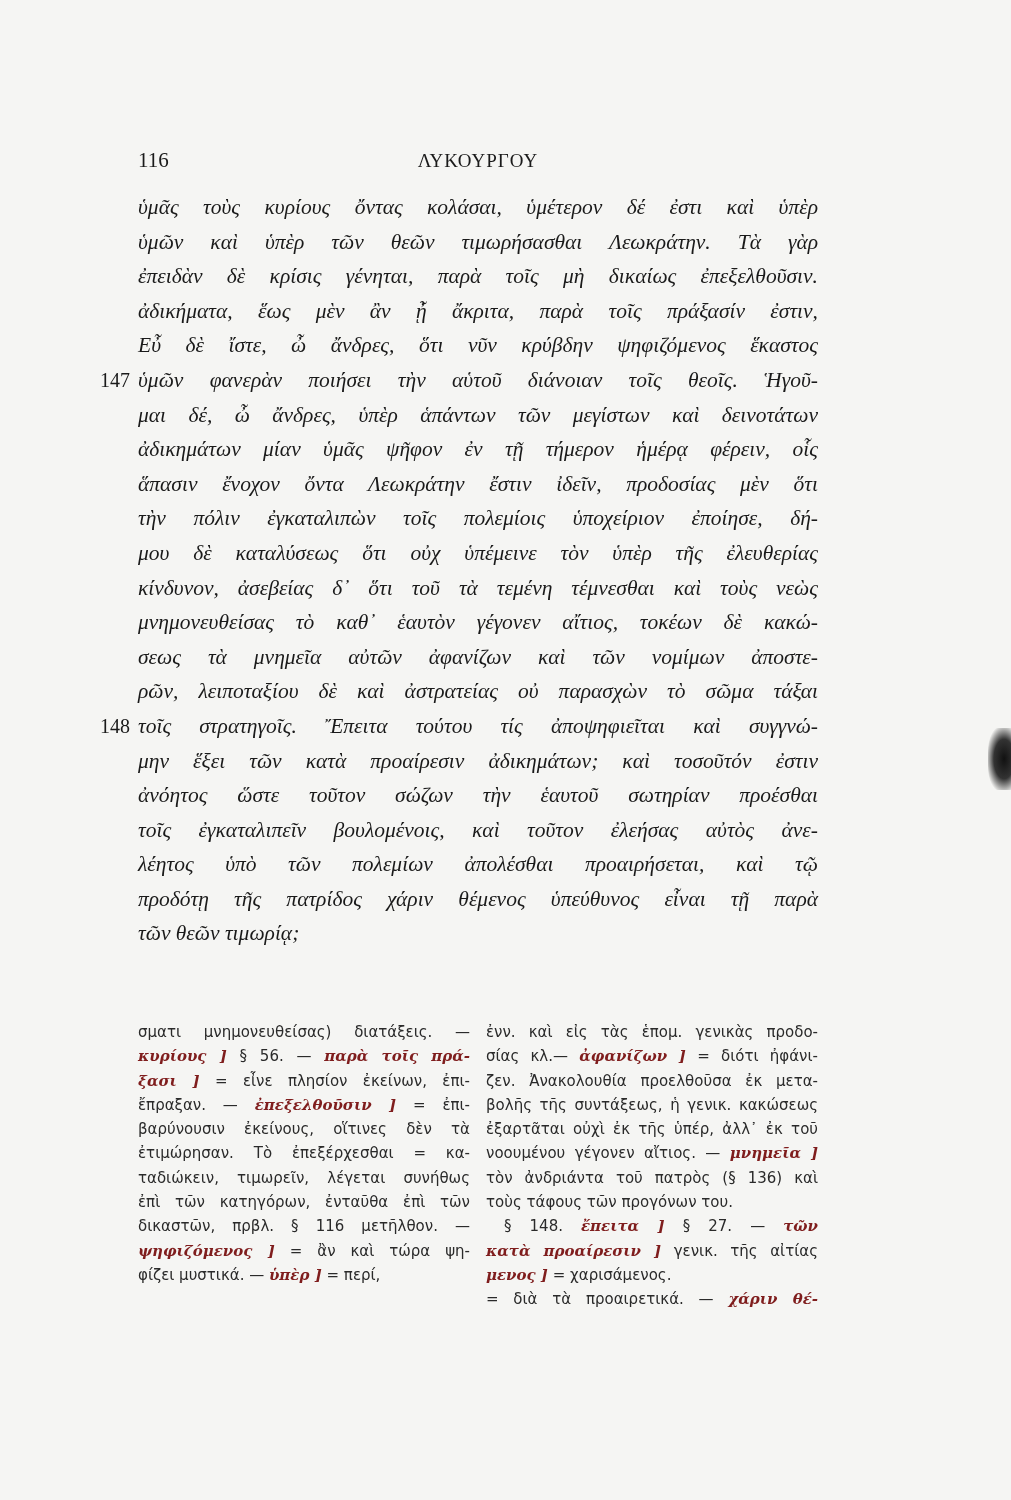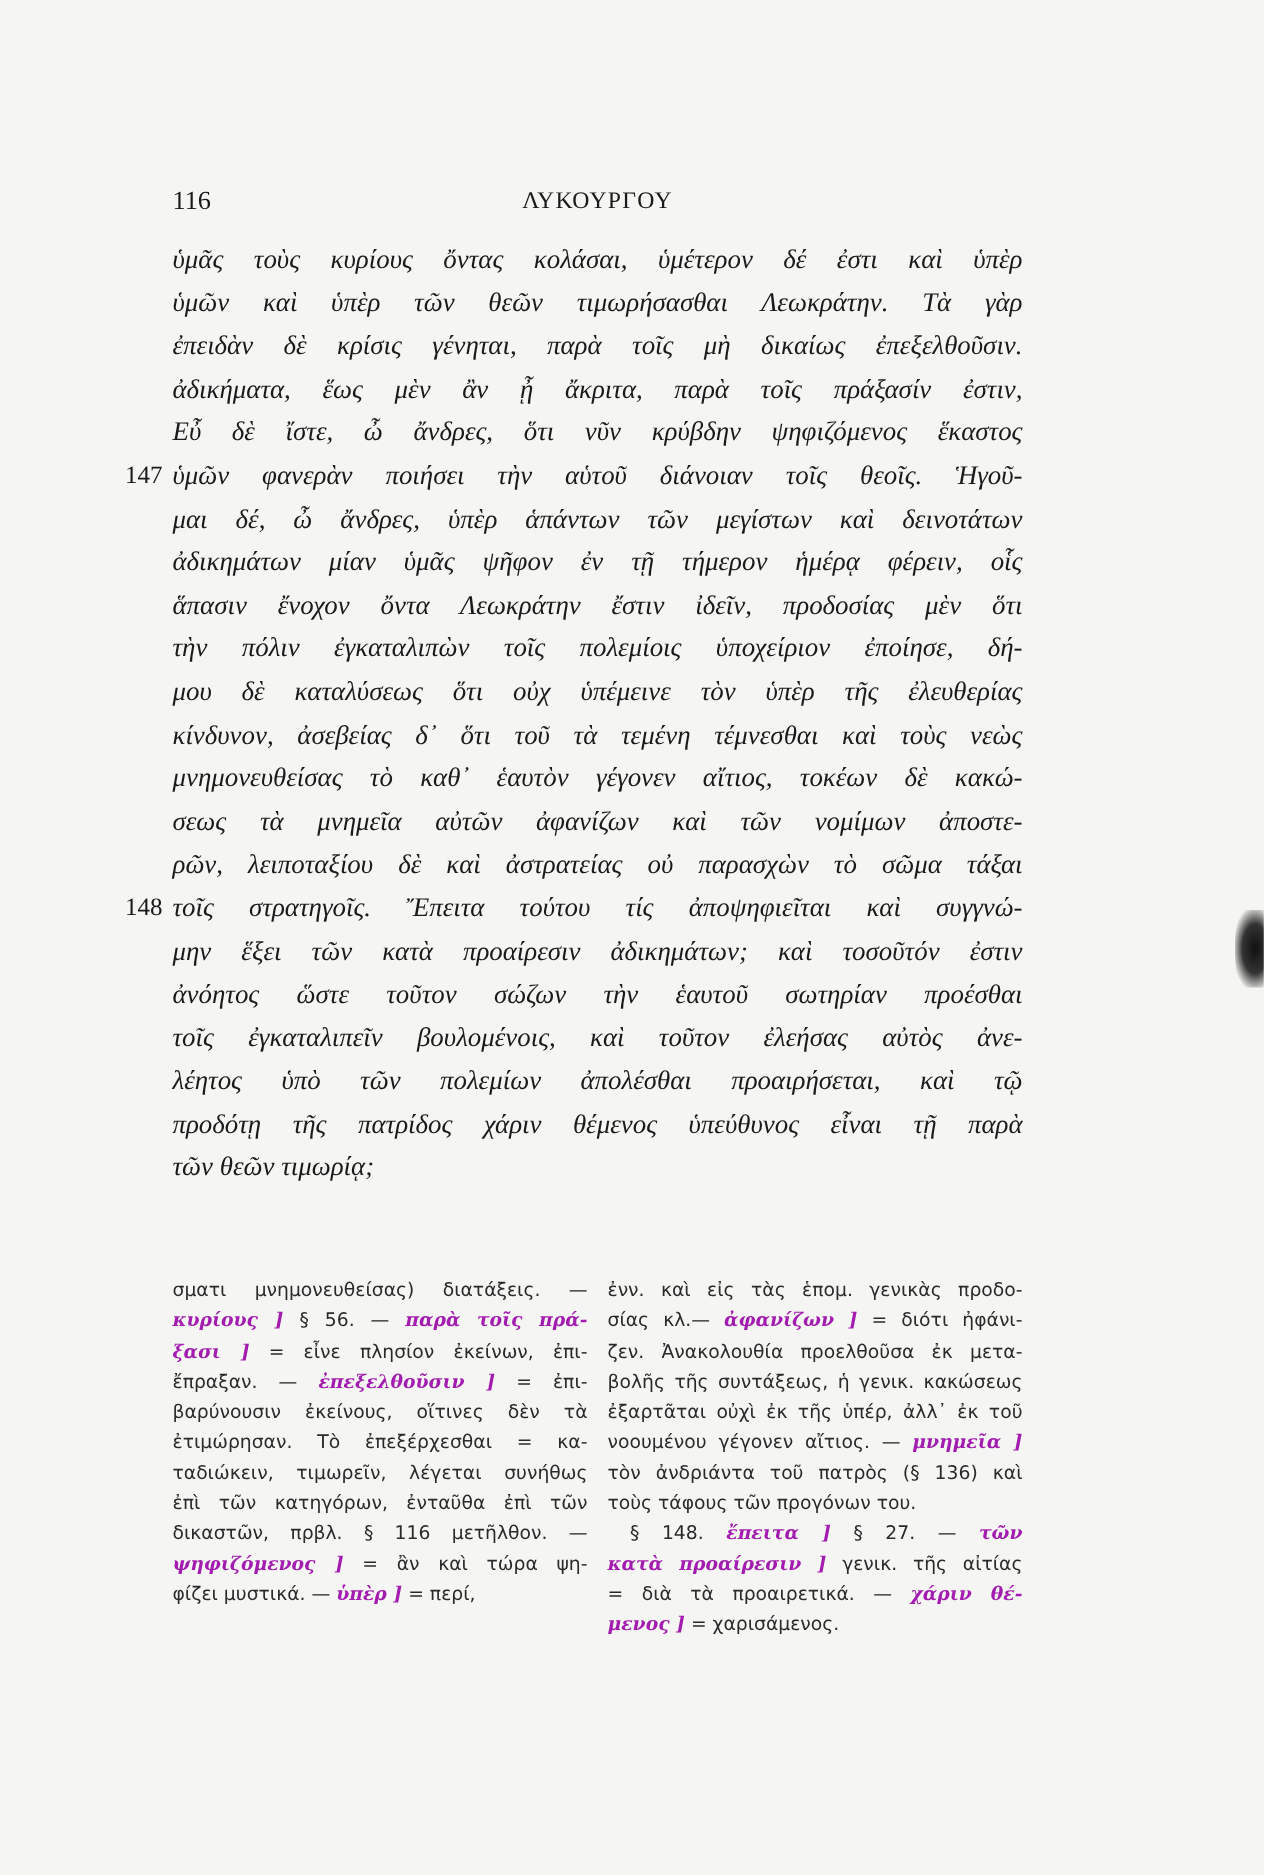--- a/index.html
+++ b/index.html
@@ -29,21 +29,21 @@
     .note-col { position: absolute; top: 0; width: 332px; }
     .note-col.left { left: 0; }
     .note-col.right { left: 348px; }
     .nline {
       height: 24.3px; line-height: 24.3px; font-size: 15px; white-space: nowrap;
       font-family: "DejaVu Sans", sans-serif; color: #2a2a2a;
       text-align: justify; text-align-last: justify;
     }
     .nline.last { text-align-last: left; }
     .nline.first-indent { padding-left: 18px; }
-    .nline b { font-family: "DejaVu Serif", serif; font-style: italic; font-weight: bold; color: #a21caf; }
+    .nline b { font-family: "DejaVu Serif", serif; font-style: italic; font-weight: bold; color: #7f1d1d; }
     .edge-mark {
       position: absolute; left: 988px; top: 728px; width: 23px; height: 62px;
       background: radial-gradient(ellipse at 70% 50%, #111 0%, #333 45%, rgba(60,60,60,0.3) 70%, rgba(0,0,0,0) 80%);
       border-radius: 40% 0 0 40%;
     }
   </style>
 </head>
 <body>
 
 <div class="page">
@@ -95,19 +95,19 @@
         <div class="nline"><span>ἐνν. καὶ εἰς τὰς ἑπομ. γενικὰς προδο-</span></div>
         <div class="nline"><span>σίας κλ.— </span><b>ἀφανίζων ]</b><span> = διότι ἠφάνι-</span></div>
         <div class="nline"><span>ζεν. Ἀνακολουθία προελθοῦσα ἐκ μετα-</span></div>
         <div class="nline"><span>βολῆς τῆς συντάξεως, ἡ γενικ. κακώσεως</span></div>
         <div class="nline"><span>ἐξαρτᾶται οὐχὶ ἐκ τῆς ὑπέρ, ἀλλ᾽ ἐκ τοῦ</span></div>
         <div class="nline"><span>νοουμένου γέγονεν αἴτιος. — </span><b>μνημεῖα ]</b></div>
         <div class="nline"><span>τὸν ἀνδριάντα τοῦ πατρὸς (§ 136) καὶ</span></div>
         <div class="nline last"><span>τοὺς τάφους τῶν προγόνων του.</span></div>
         <div class="nline first-indent"><span>§ 148. </span><b>ἔπειτα ]</b><span> § 27. — </span><b>τῶν</b></div>
         <div class="nline"><b>κατὰ προαίρεσιν ]</b><span> γενικ. τῆς αἰτίας</span></div>
+        <div class="nline last"><b>μενος ]</b><span> = χαρισάμενος.</span></div>
         <div class="nline"><span>= διὰ τὰ προαιρετικά. — </span><b>χάριν θέ-</b></div>
-        <div class="nline last"><b>μενος ]</b><span> = χαρισάμενος.</span></div>
       </div>
   </div>
 
   <div class="edge-mark"></div>
 </div>
 
 </body></html>

